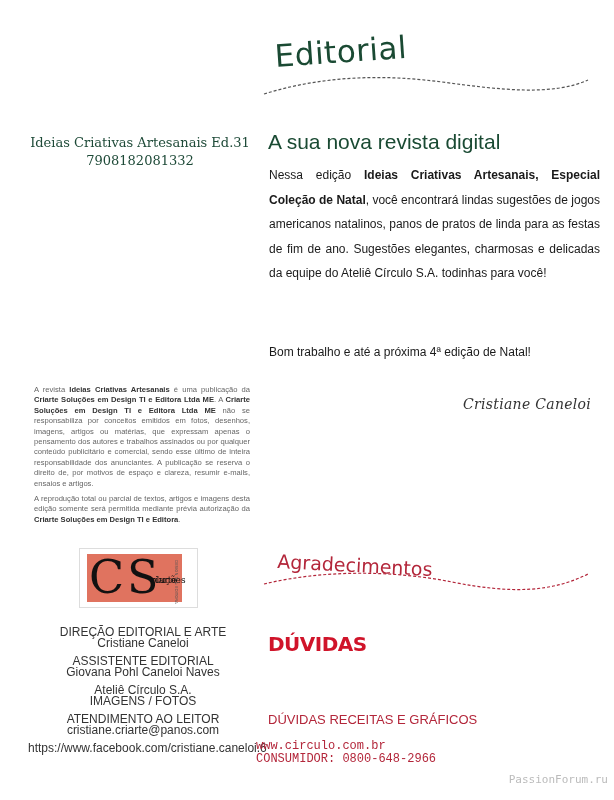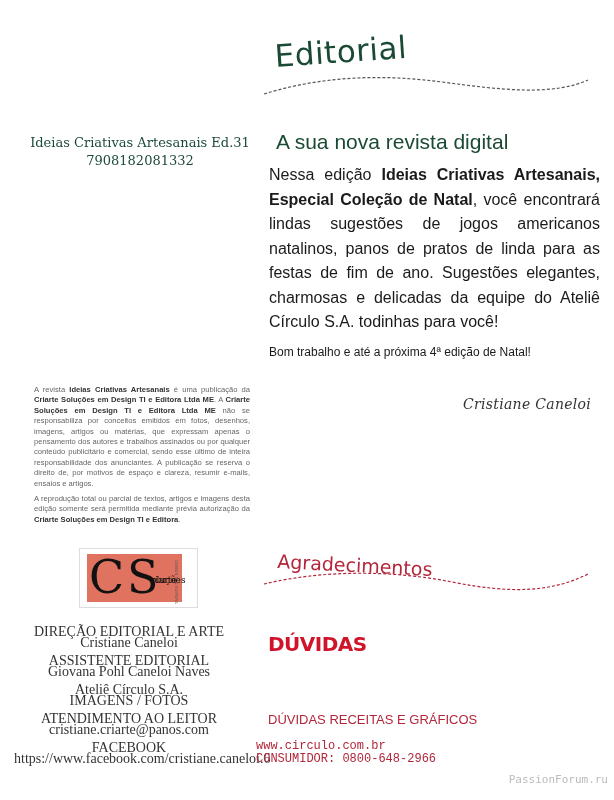--- a/index.html
+++ b/index.html
@@ -1,36 +1,36 @@
 <!DOCTYPE html>
 <html><head>
 <meta charset="utf-8">
 <style>
   html,body{margin:0;padding:0;background:#fff;}
   body{width:614px;height:800px;position:relative;overflow:hidden;font-family:"DejaVu Sans",sans-serif;color:#222;}
   .abs{position:absolute;}
   .ed-title{left:276px;top:38px;font-family:"DejaVu Sans",sans-serif;font-size:31px;color:#1a4a33;transform:rotate(-4deg);transform-origin:left bottom;letter-spacing:0.5px;}
   .wave{left:262px;top:68px;}
   .left-title{left:20px;top:134px;width:240px;text-align:center;font-family:"DejaVu Serif",serif;font-size:13px;color:#1e4a38;line-height:18px;}
-  .headline{left:268px;top:130px;font-family:"Liberation Sans",sans-serif;font-size:21px;color:#1a4a33;margin-left:8px;}
-  .body-text{left:269px;top:163px;width:331px;font-family:"Liberation Sans",sans-serif;font-size:16px;line-height:24.5px;color:#1a1a1a;text-align:justify;}
+  .headline{left:268px;top:130px;font-family:"Liberation Sans",sans-serif;font-size:21px;color:#1a4a33;}
+  .body-text{left:269px;top:163px;width:331px;font-family:"Liberation Sans",sans-serif;font-size:12px;line-height:24.5px;color:#1a1a1a;text-align:justify;}
   .body-text b{font-weight:bold;}
   .closing{left:269px;top:345px;font-family:"Liberation Sans",sans-serif;font-size:12px;color:#1a1a1a;}
   .signature{left:463px;top:396px;font-family:"DejaVu Serif",serif;font-style:italic;font-size:14px;color:#333;letter-spacing:0.3px;}
   .disclaimer{left:30px;top:385px;width:220px;font-family:"Liberation Sans",sans-serif;font-size:7.6px;line-height:10.4px;color:#666;text-align:justify;}
   .disclaimer p{margin:0 0 5px 4px;}
   .disclaimer b{color:#333;}
   .logo-box{left:79px;top:548px;width:117px;height:58px;border:1px solid #ddd;background:#fff;}
   .logo-inner{position:absolute;left:7px;top:5px;width:95px;height:48px;background:#e0735f;}
   .logo-C{position:absolute;left:2px;top:-3px;font-family:"DejaVu Serif",serif;font-size:46px;color:#111;line-height:52px;}
   .logo-S{position:absolute;left:40px;top:-3px;font-family:"DejaVu Serif",serif;font-size:46px;color:#111;line-height:52px;}
   .logo-riarte{position:absolute;left:20px;top:21px;font-family:"DejaVu Serif",serif;font-size:9px;color:#111;margin-left:44px;}
   .logo-olucoes{position:absolute;left:64px;top:21px;font-family:"DejaVu Serif",serif;font-size:9px;color:#111;}
   .logo-side{position:absolute;right:3px;top:6px;width:8px;height:46px;font-size:4px;color:#555;writing-mode:vertical-rl;}
-  .credits{left:14px;top:627px;width:230px;text-align:center;font-family:Liberation Serif, serif;font-size:14px;line-height:10.5px;color:#333;}
+  .credits{left:28px;top:627px;width:230px;text-align:center;font-family:Liberation Sans, sans-serif;font-size:12px;line-height:10.5px;color:#333;}
   .credits .grp{margin-bottom:8px;}
   .agr-title{left:278px;top:550px;font-family:"DejaVu Sans",sans-serif;font-size:19px;color:#b3263a;transform:rotate(3deg);transform-origin:left top;}
   .wave2{left:262px;top:568px;}
   .circulo{left:268px;top:632px;font-family:"DejaVu Sans",sans-serif;font-weight:bold;font-size:20px;color:#d0142a;letter-spacing:-0.5px;}
   .duvidas{left:268px;top:712px;font-family:"Liberation Sans",sans-serif;font-size:13px;color:#b3263a;}
   .contact{left:256px;top:740px;font-family:Liberation Mono, monospace;font-size:12px;line-height:12.5px;color:#b3263a;}
   .watermark{right:6px;bottom:14px;font-family:"DejaVu Sans Mono",monospace;font-size:11px;color:#bbb;}
 </style>
 </head>
 <body>
@@ -80,21 +80,20 @@
     </div>
   <div class="grp">
       <div>Ateliê Círculo S.A.</div>
       <div>IMAGENS / FOTOS</div>
     </div>
   <div class="grp">
       <div>ATENDIMENTO AO LEITOR</div>
       <div>cristiane.criarte@panos.com</div>
     </div>
   <div class="grp">
-      <div>FACEBOOK</div>
       <div>https://www.facebook.com/cristiane.caneloi.6</div>
     </div>
 </div>
 
 <div class="abs agr-title">Agradecimentos</div>
 <svg class="abs wave2" width="330" height="30" viewBox="0 0 330 30">
   <path d="M2 16 C 60 2, 130 2, 190 14 S 290 24, 326 6" fill="none" stroke="#b3263a" stroke-width="1.2" stroke-dasharray="3,2"></path>
 </svg>
 
 <div class="abs circulo">DÚVIDAS</div>

